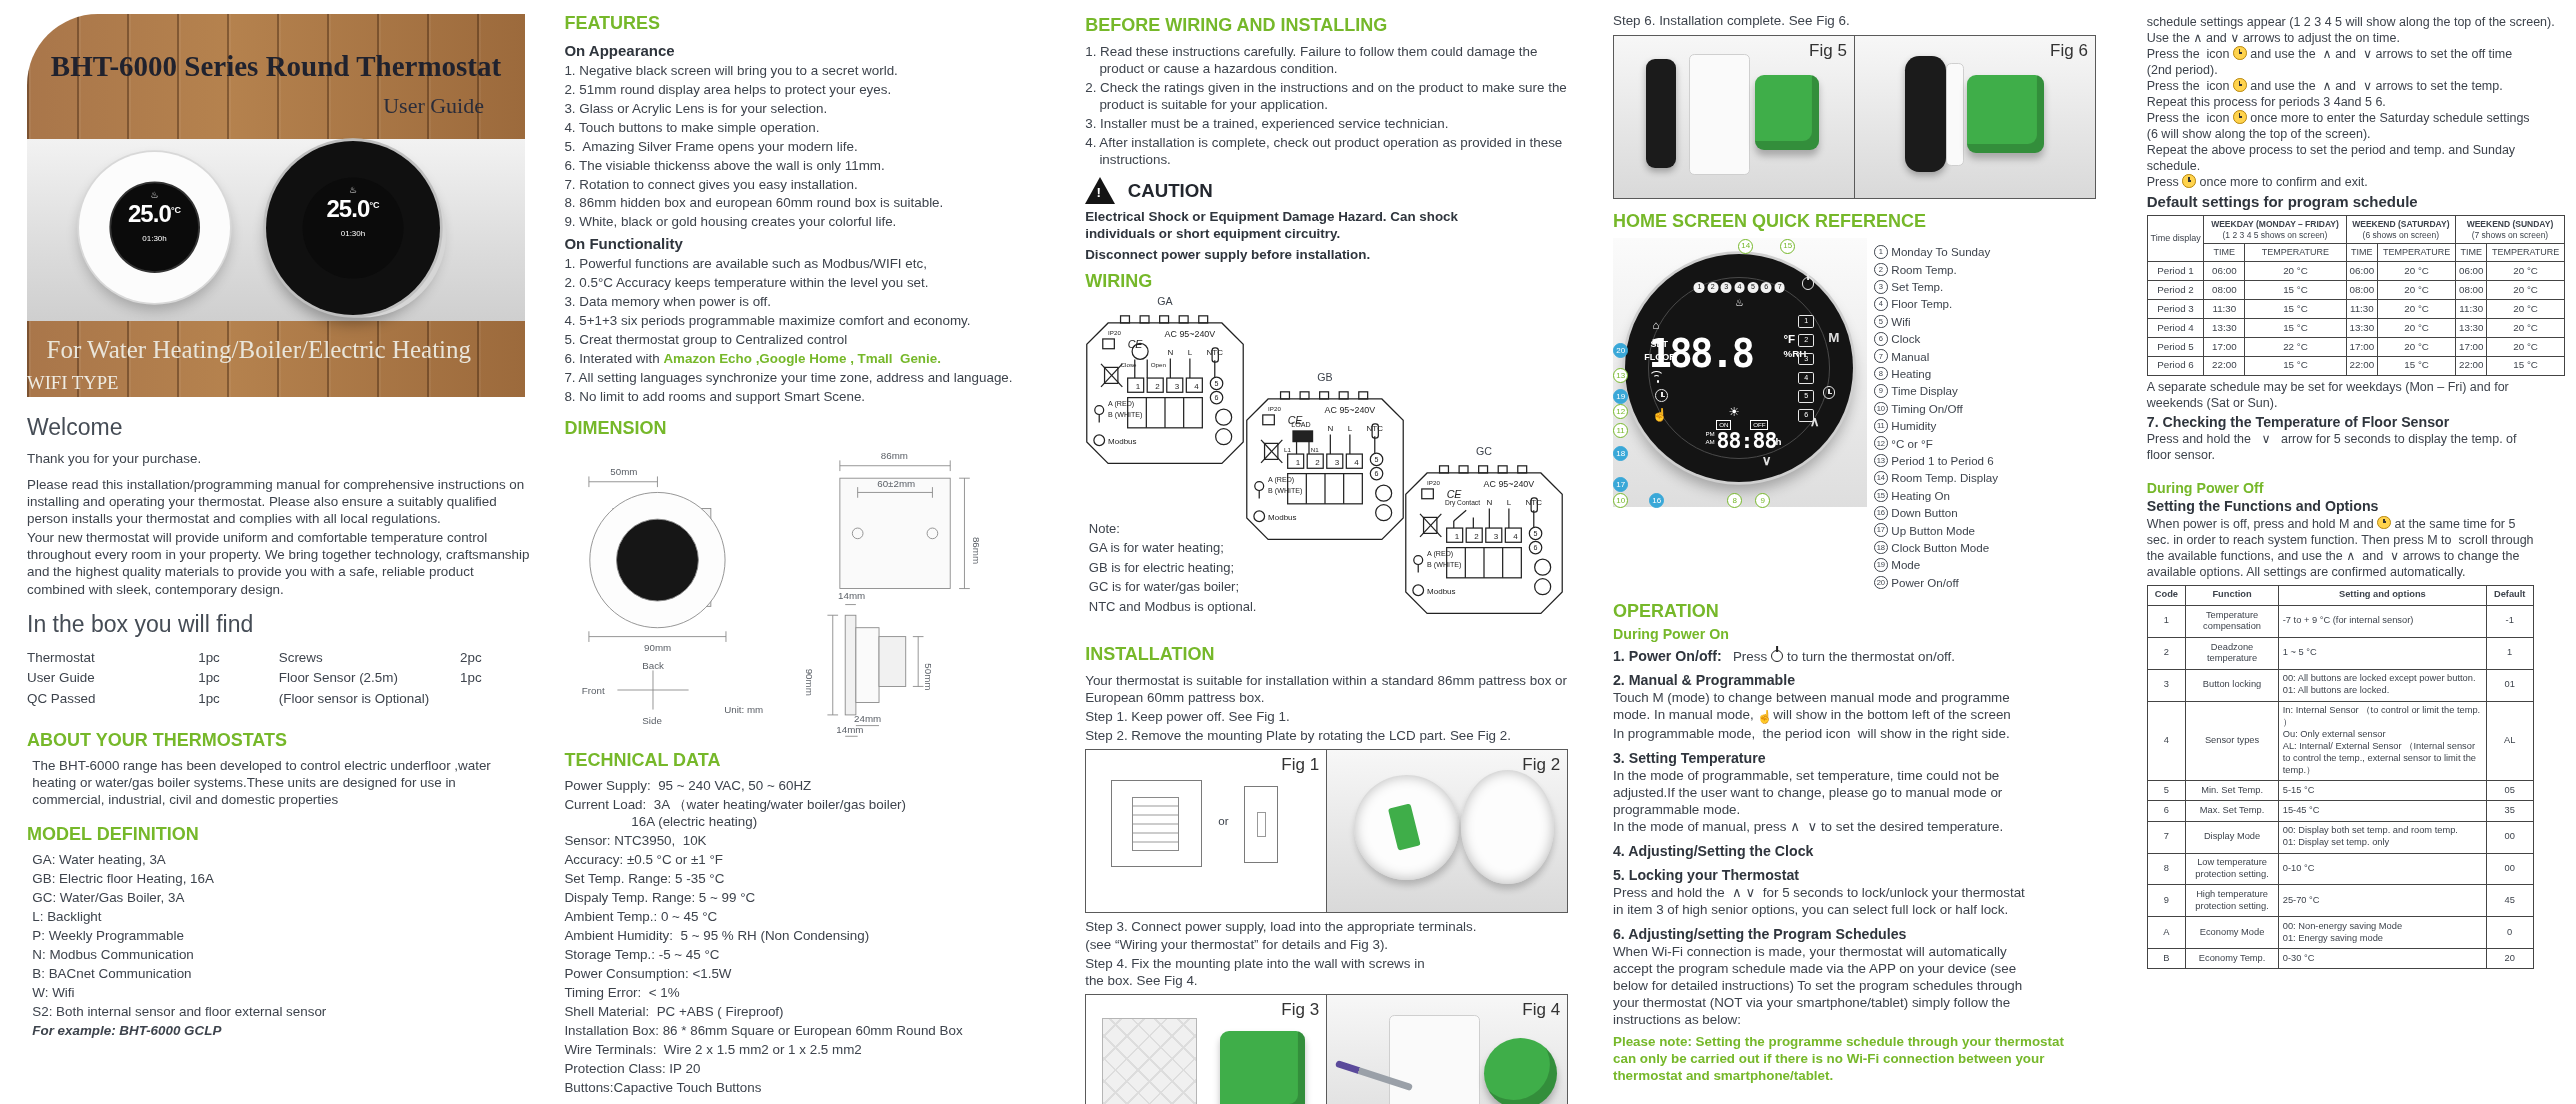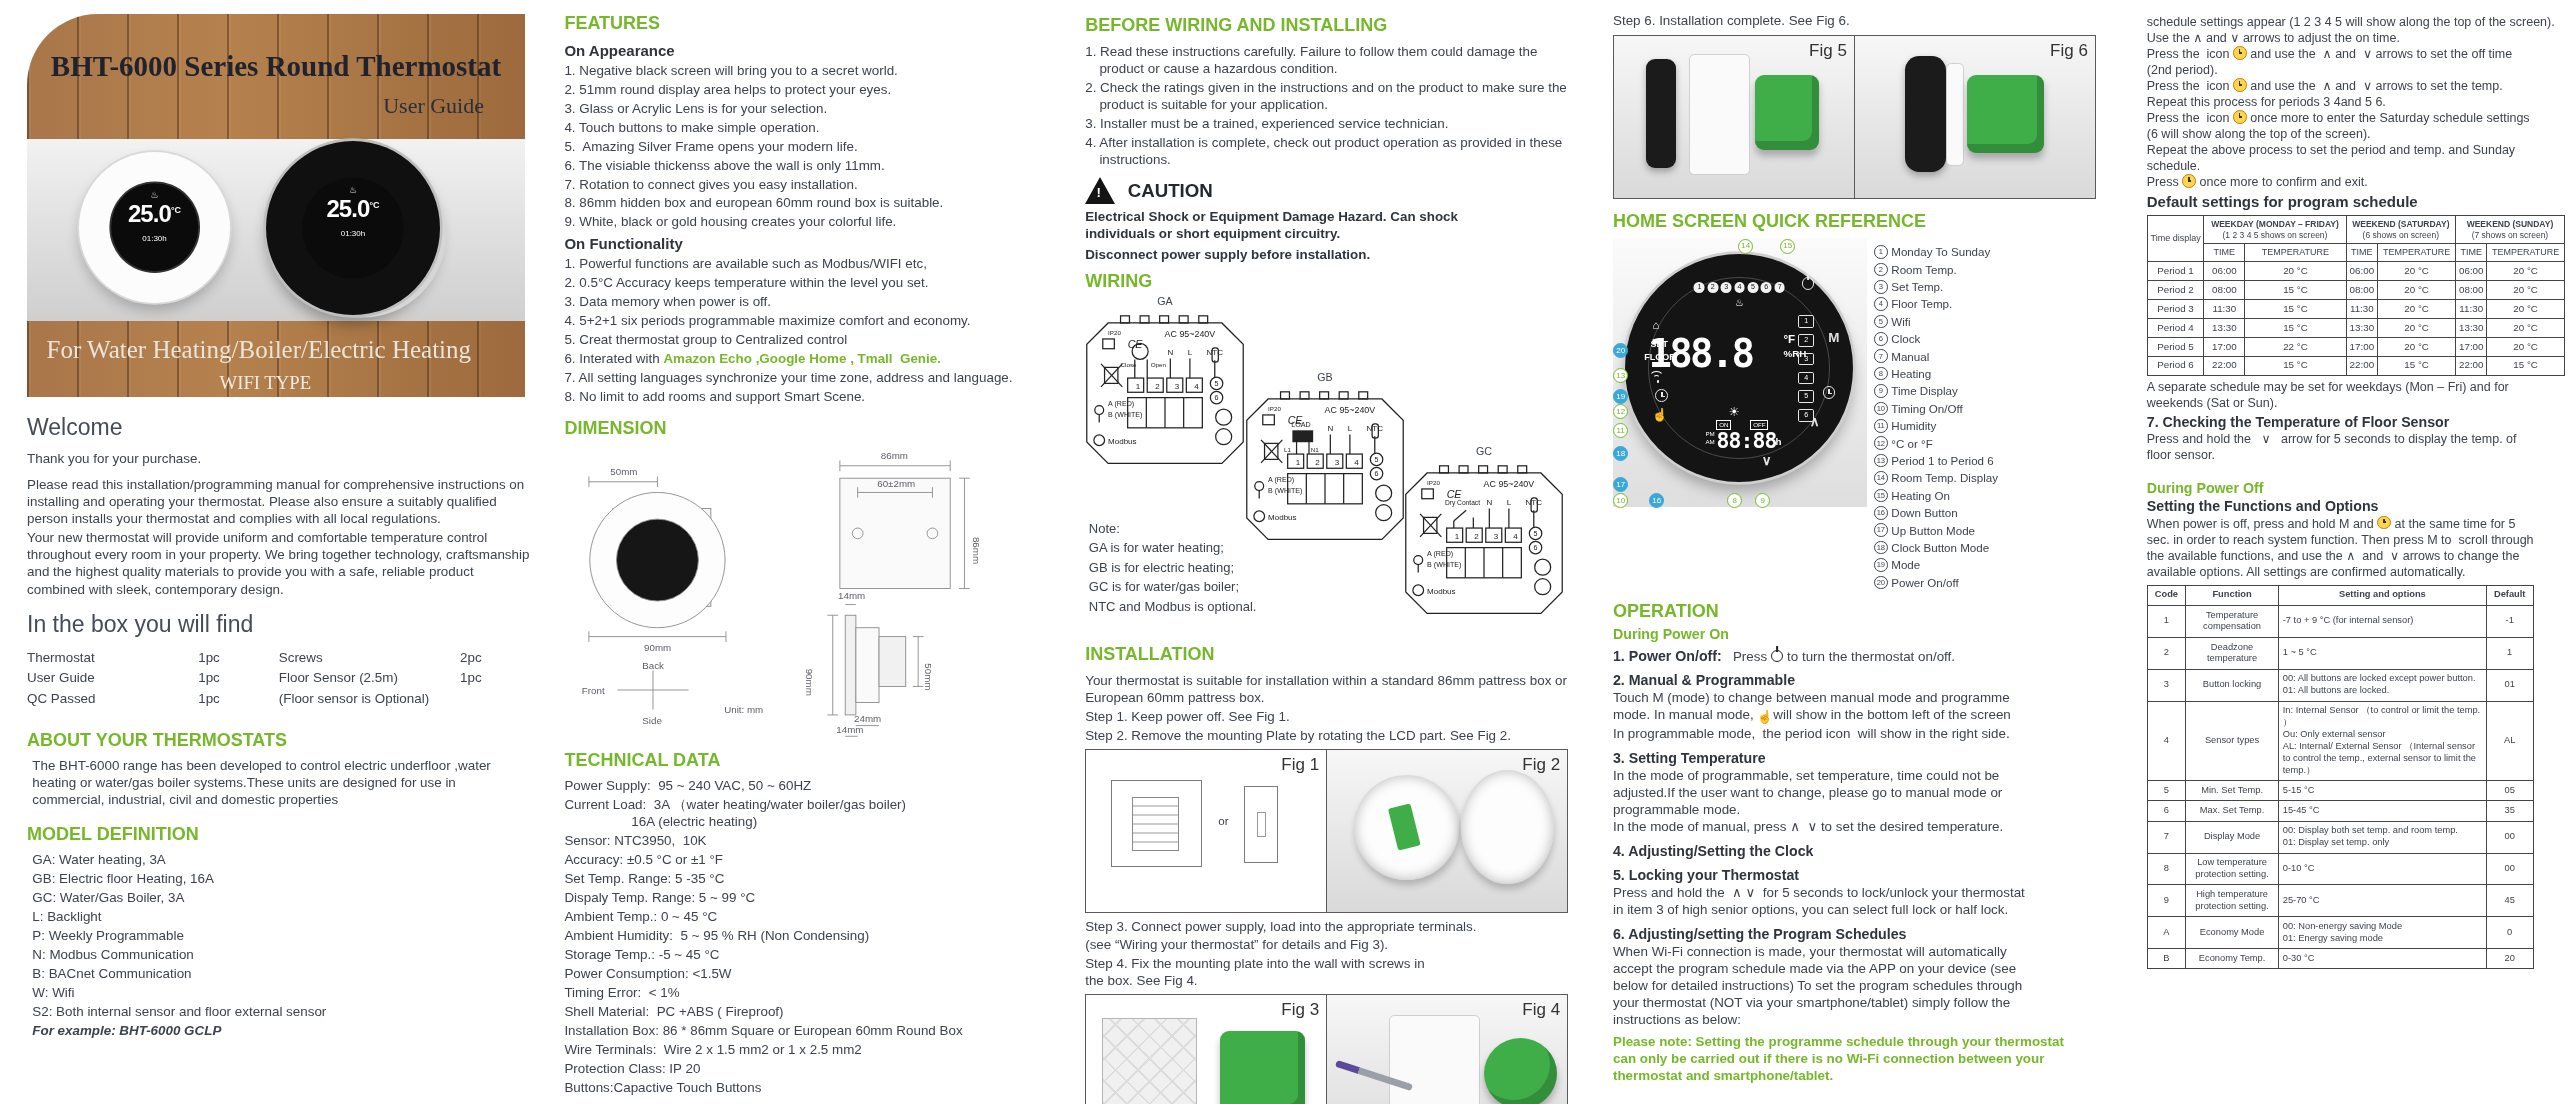--- a/index.html
+++ b/index.html
@@ -32,21 +32,21 @@
   .dial{position:absolute;left:50%;top:50%;transform:translate(-50%,-50%);width:58%;height:58%;
         background:#0b0b0b;border-radius:50%;color:#fff;text-align:center}
   .thermo.white .dial{box-shadow:0 0 0 1.8px #333}
   .dial .flame{font-size:9px;display:block;margin-top:7.1px;opacity:.9}
   .dial .temp{font-size:24px;font-weight:bold;letter-spacing:-0.9px;line-height:1}
   .dial .temp sup{font-size:9px;letter-spacing:0}
   .dial .time{font-size:10.7px;margin-top:5.3px}
   .dial .time span{font-size:8px}
   .cover-bottom{position:absolute;top:307px;left:0;width:498px;height:76px}
   .cover-footer{font-family:"Liberation Serif",serif;font-size:25px;color:#e9e5da;padding:12.5px 0 0 19.6px}
-  .cover-wifi{font-family:"Liberation Serif",serif;font-size:18.7px;color:#efece3;text-align:center;padding-right:21.4px;margin-top:5.3px}
+  .cover-wifi{font-family:"Liberation Serif",serif;font-size:18.7px;color:#efece3;text-align:left;padding-right:21.4px;margin-top:5.3px}
   
   .h-light{font-size:23px;color:#454c55;font-weight:normal;margin:16px 0 7.1px}
   .boxgrid{width:100%;border-collapse:collapse}
   .boxgrid td{font-size:13.4px;padding:1.8px 0;vertical-align:top}
   
   .dimsvg,.wiresvg{display:block}
   .wirewrap{position:relative;height:345px;margin-top:1.8px}
   .wnote{position:absolute;left:3.6px;top:224px;font-size:13px;line-height:1.5}
   
   .caution-line{display:flex;align-items:center;gap:12.5px;margin:9px 0 1.8px}
@@ -248,21 +248,21 @@
       </div>
     <div class="bold-dark" style="font-size:15px;margin-top:3.6px">On Functionality</div>
     <div>
 
         <div class="ln hang"><span>1. Powerful functions are available such as Modbus/WIFI etc,</span><span class="gtxt"></span></div>
 
         <div class="ln hang"><span>2. 0.5°C Accuracy keeps temperature within the level you set.</span><span class="gtxt"></span></div>
 
         <div class="ln hang"><span>3. Data memory when power is off.</span><span class="gtxt"></span></div>
 
-        <div class="ln hang"><span>4. 5+2+1 six periods programmable maximize comfort and economy.</span><span class="gtxt"></span></div>
+        <div class="ln hang"><span>4. 5+1+3 six periods programmable maximize comfort and economy.</span><span class="gtxt"></span></div>
 
         <div class="ln hang"><span>5. Creat thermostat group to Centralized control</span><span class="gtxt"></span></div>
 
         <div class="ln hang"><span>6. Interated with </span><span class="gtxt">Amazon Echo ,Google Home , Tmall  Genie.</span></div>
 
         <div class="ln hang"><span>7. All setting languages synchronize your time zone, address and language.</span><span class="gtxt"></span></div>
 
         <div class="ln hang"><span>8. No limit to add rooms and support Smart Scene.</span><span class="gtxt"></span></div>
       </div>
 

